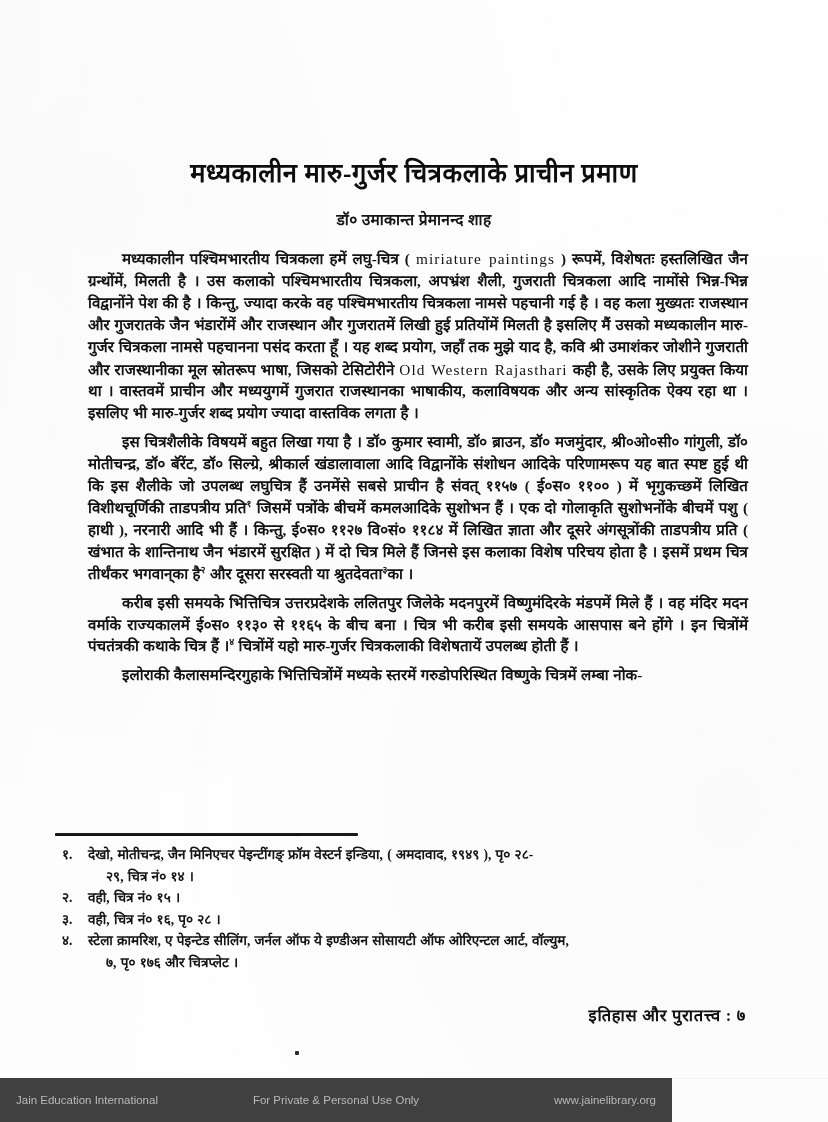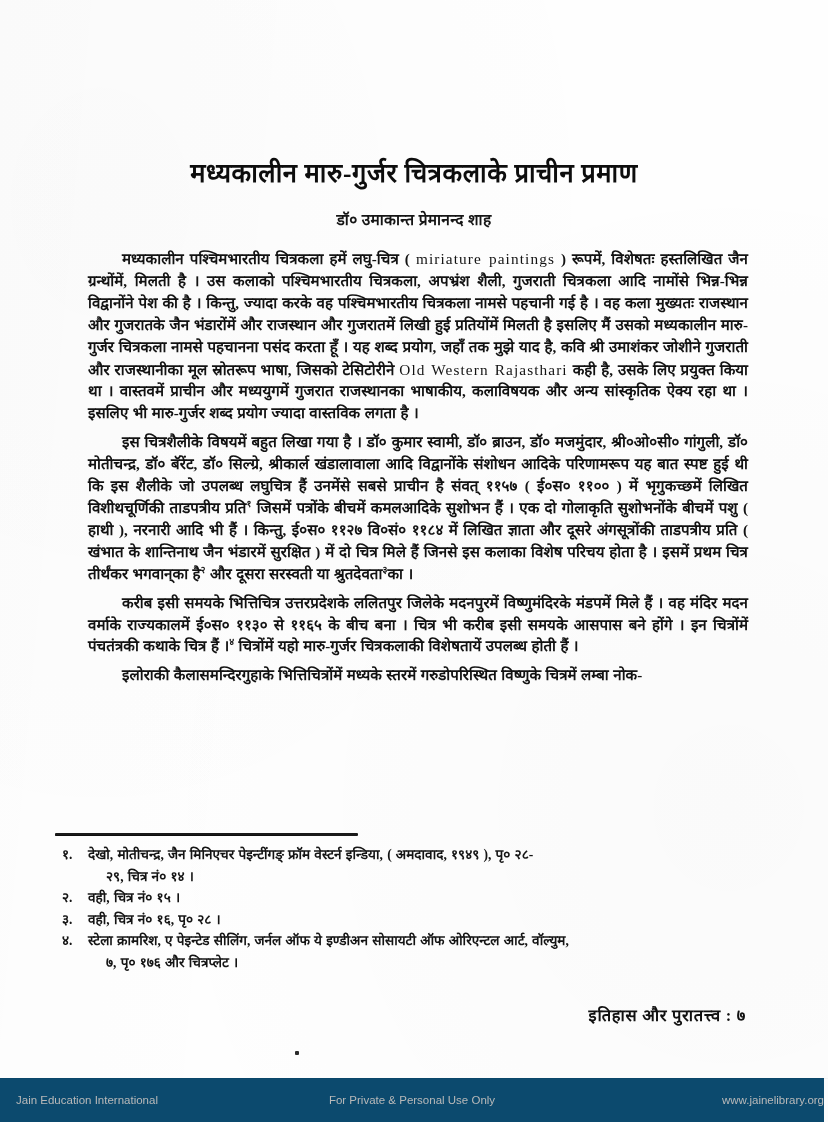--- a/index.html
+++ b/index.html
@@ -162,33 +162,33 @@
     height: 4px;
     background: #2b2b2b;
     border-radius: 1px;
   }
 
   
   #bottom-bar {
     position: absolute;
     left: 0;
     bottom: 0;
-    width: 824px;
+    width: 672px;
     height: 44px;
     display: flex;
     align-items: center;
-    background: #0c4a6e;
+    background: #404040;
     font-family: "Liberation Sans", "DejaVu Sans", sans-serif;
     font-size: 11.5px;
     color: #b9b9b9;
     z-index: 8;
   }
   #bb-left  { position: absolute; left: 16px; }
   #bb-center{ position: absolute; left: 50%; transform: translateX(-50%); }
-  #bb-right { position: absolute; right: 0; }
+  #bb-right { position: absolute; right: 16px; }
   #bb-divider {
     position: absolute;
     left: 0; top: 0;
     width: 828px; height: 1px;
     background: rgba(0,0,0,0.035);
   }
 </style>
 </head>
 <body>
 

